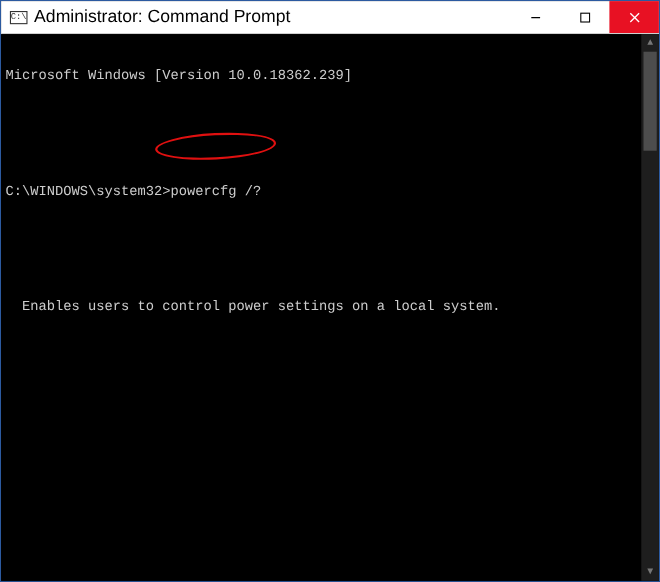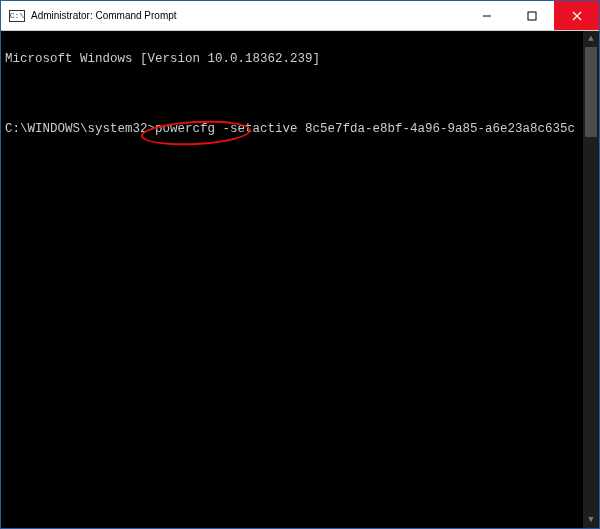--- a/index.html
+++ b/index.html
@@ -1,26 +1,26 @@
 <!DOCTYPE html>
 <html><head>
 <meta charset="utf-8">
 <style>
   * { margin: 0; padding: 0; box-sizing: border-box; }
   body { background: #555; font-family: Consolas, "Courier New", monospace; width: 600px; height: 529px; overflow: hidden; }
   .window { width: 600px; height: 529px; display: flex; flex-direction: column; background: #000; border: 1px solid #2c5aa0; position: relative; }
   .titlebar { background: #fff; height: 30px; display: flex; align-items: stretch; border-bottom: 1px solid #d0d0d0; }
   .title-left { display: flex; align-items: center; padding: 0 8px; flex: 1; gap: 6px; }
   .title-icon { width: 16px; height: 12px; border: 1px solid #333; display: flex; align-items: center; justify-content: center; font-size: 8px; line-height: 1; color:#333; }
-  .title-text { font-family: "Segoe UI", Tahoma, sans-serif; font-size: 10px; color: #000; }
+  .title-text { font-family: "Segoe UI", Tahoma, sans-serif; font-size: 16px; color: #000; }
   .titlebar-buttons { display: flex; }
   .tb-btn { width: 45px; display: flex; align-items: center; justify-content: center; font-family: "Segoe UI", sans-serif; font-size: 11px; color: #000; cursor: default; }
   .tb-btn.close { background: #e81123; color: #fff; }
   .tb-btn svg { width: 10px; height: 10px; }
-  .terminal { flex: 1; background: #000; color: #ccc; font-size: 12.5px; line-height: 1.4; padding: 2px 4px; overflow-y: auto; white-space: pre; position: relative; }
+  .terminal { flex: 1; background: #000; color: #ccc; font-size: 12.5px; line-height: 1.4; padding: 12px 4px; overflow-y: auto; white-space: pre; position: relative; }
   .scrollbar { position: absolute; right: 0; top: 30px; bottom: 0; width: 16px; background: #1e1e1e; display: flex; flex-direction: column; }
   .sb-arrow { height: 16px; display: flex; align-items: center; justify-content: center; color:#777; font-size:9px; }
   .sb-track { flex:1; position: relative; }
   .sb-thumb { position:absolute; top:0; left:2px; right:2px; height:90px; background:#4d4d4d; }
   .line { white-space: pre; }
   .prompt { color:#ccc; }
   .annot { position: absolute; border: 2px solid #e01010; border-radius: 50%; width: 110px; height: 24px; left: 140px; top: 90px; pointer-events: none; transform: rotate(-3deg); }
 </style>
 </head>
 <body>
@@ -48,24 +48,25 @@
             <line x1="1" y1="1" x2="9" y2="9" stroke="#fff" stroke-width="1.2"></line>
             <line x1="9" y1="1" x2="1" y2="9" stroke="#fff" stroke-width="1.2"></line>
           </svg>
       </div>
     </div>
   </div>
 
   <div class="terminal">
 <div class="line">Microsoft Windows [Version 10.0.18362.239]</div>
 <div class="line">&nbsp;</div>
-<div class="line"><span class="prompt">C:\WINDOWS\system32&gt;</span><span>powercfg -setactive 8c5e7fda-e8bf-4a96-9a85-a6e23a8c635c</span></div>
+<div class="line">&nbsp;</div>
+<div class="line"><span class="prompt">C:\WINDOWS\system32&gt;</span><span>powercfg /?</span></div>
 <div class="line">&nbsp;</div>
 <div class="line">&nbsp;</div>
-<div class="line">&nbsp;</div>
+<div class="line">  Enables users to control power settings on a local system.</div>
 <div class="line">&nbsp;</div>
 <div class="line">&nbsp;</div>
 
 
     <div class="annot" title="powercfg /?"></div>
   </div>
 
   <div class="scrollbar">
     <div class="sb-arrow">▲</div>
     <div class="sb-track">

